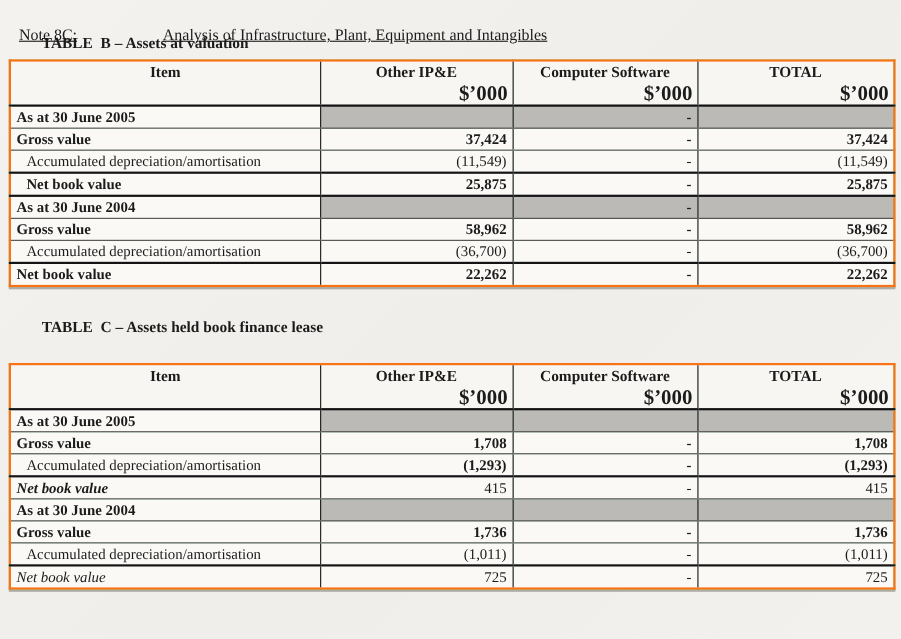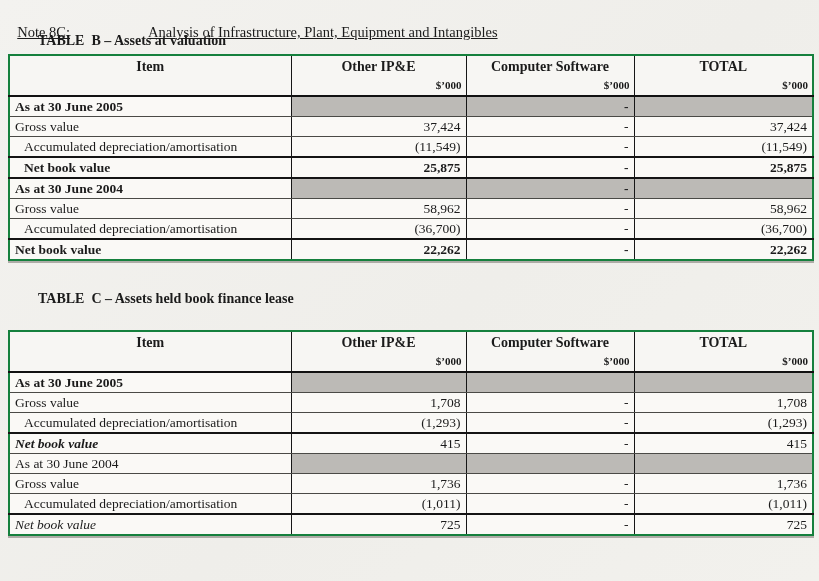--- a/index.html
+++ b/index.html
@@ -11,44 +11,44 @@
   }
   .doc-header{position:absolute;top:7px;left:10px;font-size:14.5px;white-space:pre;}
   .doc-header .note-label{text-decoration:underline;margin-right:54px;}
   .doc-header .note-title{text-decoration:underline;margin-left:24px;}
   .table-title{position:absolute;left:18px;font-size:14px;font-weight:bold;white-space:pre;margin-left:20px;}
   #title-b{top:33px;}
   #title-c{top:291px;}
   table.fin{
     position:absolute;left:8px;border-collapse:collapse;table-layout:fixed;
     width:804px;background:#86efac;
-    border:2px solid #15803d;
+    border:2px solid #f97316;
     box-shadow:0 2px 0 rgba(90,88,82,.45);
   }
   #table-b{top:54px;}
   #table-c{top:330px;}
   col.c-item{width:282px;}
   col.c-ipe{width:175px;}
   col.c-soft{width:168px;}
   col.c-total{width:179px;}
   th,td{border-left:1.5px solid #161616;padding:0 5px;font-size:13.5px;}
   th:first-child,td:first-child{border-left:none;}
   th{border-bottom:2px solid #111;padding:0;vertical-align:top;background:#f7f6f3;}
   .col-name{font-size:14px;font-weight:bold;text-align:center;line-height:21px;height:21px;}
-  .col-unit{font-size:11px;font-weight:bold;text-align:right;line-height:17px;height:17px;padding:0 4px 1px 0;}
+  .col-unit{font-size:19px;font-weight:bold;text-align:right;line-height:17px;height:17px;padding:0 4px 1px 0;}
   td{height:19px;line-height:19px;background:#faf9f6;}
   td.lbl{text-align:left;}
   td.num{text-align:right;}
-  tr.b-thin td{border-bottom:1px solid #4a4a46;}
+  tr.b-thin td{border-bottom:1px solid #4a4a46;font-weight:bold;}
   tr.b-thick td{border-bottom:2px solid #141414;padding-left:14px;}
   tr.shaded td.num{background:#bcbab6;}
   tr.section td.lbl{font-weight:bold;}
   tr.section td.num{font-weight:bold;}
   tr.net td{font-weight:bold;}
-  tr.vbold td.num{font-weight:normal;}
+  tr.vbold td.num{font-weight:bold;}
   tr.netc td.lbl{font-weight:bold;font-style:italic;}
   tr.netc td.num{font-weight:normal;}
   tr.netc2 td.lbl{font-style:italic;}
   .footnote{position:absolute;top:539px;left:10px;font-size:14.5px;line-height:20px;white-space:pre;}
 </style>
 </head>
 <body>
 
 <div class="doc-header">
   <span class="note-label">Note 8C:</span><span class="note-title">Analysis of Infrastructure, Plant, Equipment and Intangibles</span>

